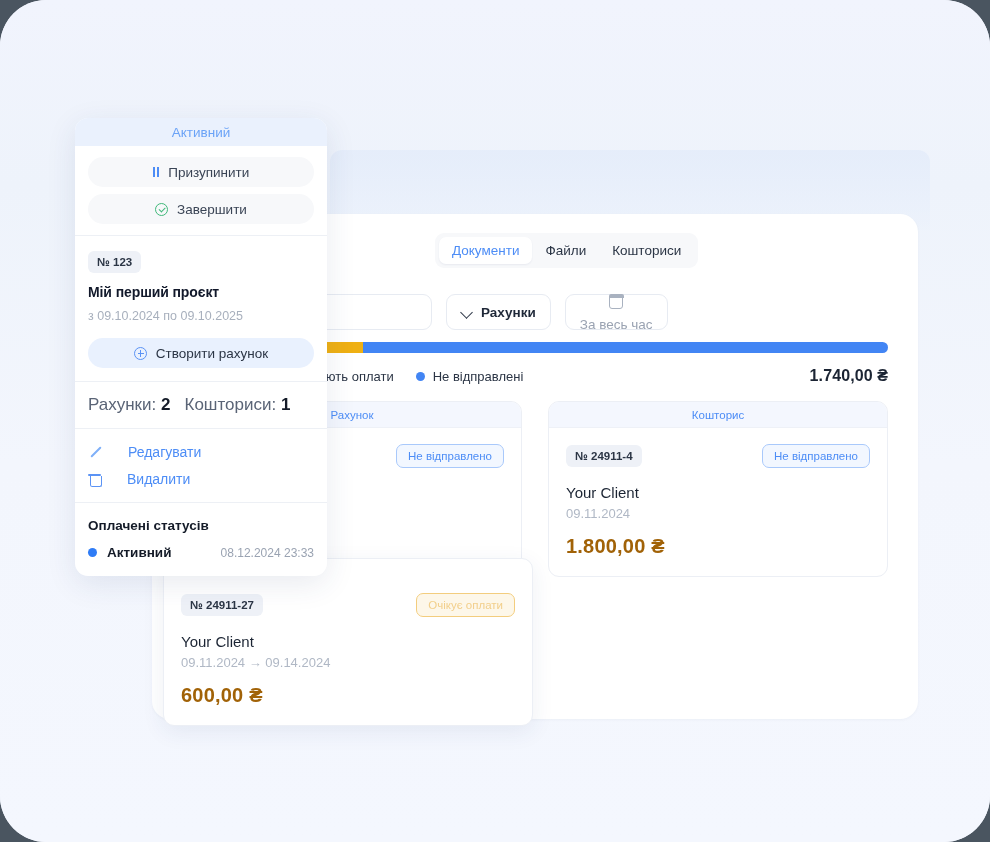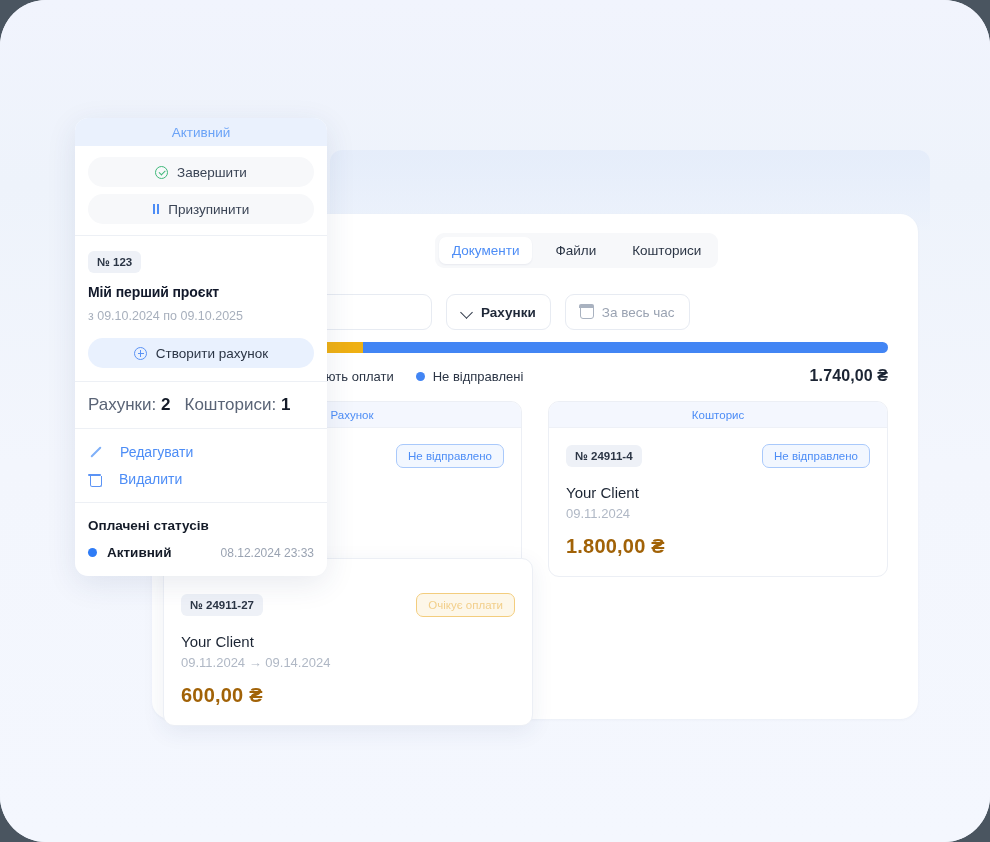--- a/index.html
+++ b/index.html
@@ -36,21 +36,21 @@
     box-shadow: 0 1px 3px rgba(31,45,80,0.04);
   }
 
   
   .tabs {
     position: absolute; left: 283px; top: 19px;
     display: flex; align-items: center;
     background: #f7f8fa;
     border-radius: 9px;
     padding: 4px;
-    gap: 10px;
+    gap: 0;
   }
   .tab {
     font-size: 13.5px;
     padding: 6px 13px;
     border-radius: 7px;
     color: #2b3545;
     cursor: pointer;
     white-space: nowrap;
   }
   .tab.active {
@@ -76,21 +76,21 @@
     padding: 0 14px;
     border: 1px solid #e7ebf2;
     border-radius: 9px;
     background: #fff;
     font-size: 13.5px;
     color: #1f2838;
     font-weight: bold;
     cursor: pointer;
     white-space: nowrap;
   }
-  .ctrl-btn.muted { color: #9aa3b2; font-weight: normal; }
+  .ctrl-btn.muted { color: #9aa3b2; font-weight: normal; flex-direction: column; }
   .chev {
     width: 12px; height: 12px; position: relative; flex: 0 0 12px;
   }
   .chev::after {
     content: ""; position: absolute; left: 1px; top: 2px;
     width: 8px; height: 8px;
     border-right: 1.8px solid #2b3545;
     border-bottom: 1.8px solid #2b3545;
     transform: rotate(45deg);
   }
@@ -221,21 +221,21 @@
     display: inline-block; background: #eef1f7; color: #2b3545;
     font-size: 11.5px; font-weight: bold; padding: 5px 9px; border-radius: 6px;
   }
   .proj-title { margin-top: 11px; font-size: 14px; font-weight: bold; color: #11182a; letter-spacing: -0.1px; }
   .proj-dates { margin-top: 9px; font-size: 12.5px; color: #a8b0bd; }
 
   .counts { font-size: 17px; color: #5a6476; display: flex; gap: 14px; }
   .counts b { color: #141b28; }
 
   .action-link {
-    display: flex; align-items: center; gap: 18px;
+    display: flex; align-items: center; gap: 26px;
     font-size: 14px; color: #4d8df6;
     cursor: pointer; margin-bottom: 11px;
   }
   .action-link:last-child { margin-bottom: 0; }
   .ic-pencil { width: 14px; height: 14px; position: relative; flex: 0 0 14px; }
   .ic-pencil::before {
     content: ""; position: absolute; left: 1px; top: 5.5px;
     width: 14px; height: 2px; background: #7fb0f8;
     transform: rotate(-45deg); border-radius: 1px;
   }
@@ -349,29 +349,29 @@
       <div class="card-date">09.11.2024 → 09.14.2024</div>
       <div class="card-amount">600,00 ₴</div>
     </div>
   </div>
 
   <div class="sidebar">
     <div class="status-header">Активний</div>
 
     <div class="sb-section">
       <div class="pill-btn pill-grey">
-        <span class="ic-check"></span>
-        <span>Завершити</span>
-      </div>
-      <div class="pill-btn pill-grey">
         <span class="ic-pause">
             <i></i>
             <i></i>
           </span>
         <span>Призупинити</span>
+      </div>
+      <div class="pill-btn pill-grey">
+        <span class="ic-check"></span>
+        <span>Завершити</span>
       </div>
     </div>
 
     <div class="sb-divider"></div>
 
     <div class="sb-section" style="padding:15px 13px 13px 13px;">
       <span class="proj-badge">№ 123</span>
       <div class="proj-title">Мій перший проєкт</div>
       <div class="proj-dates">з 09.10.2024 по 09.10.2025</div>
       <div style="height:15px"></div>

